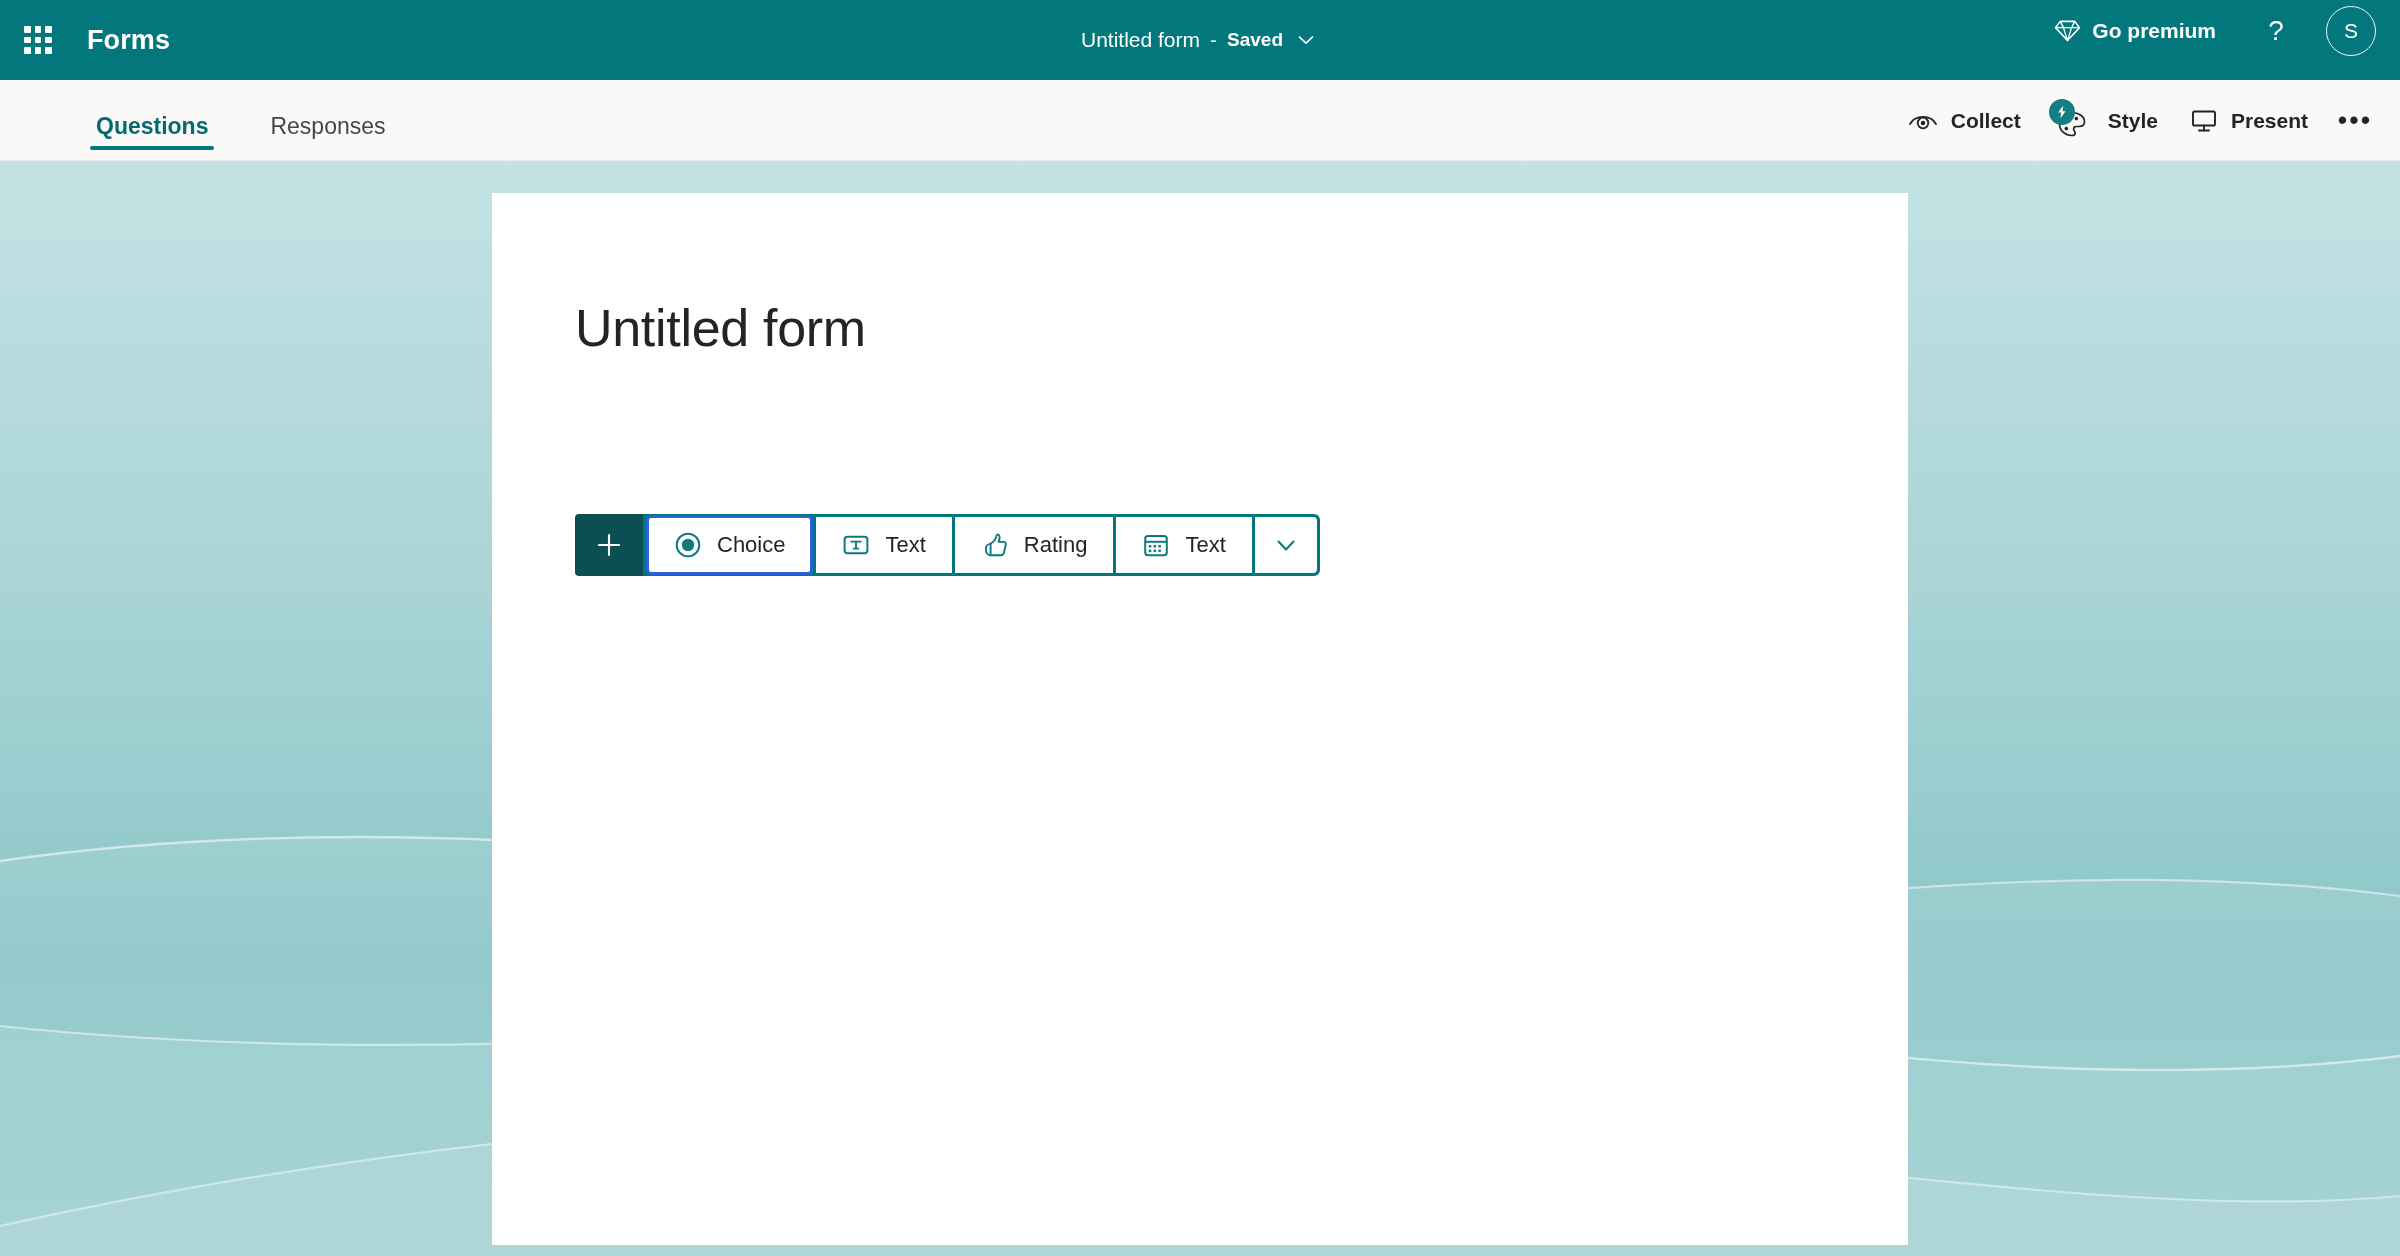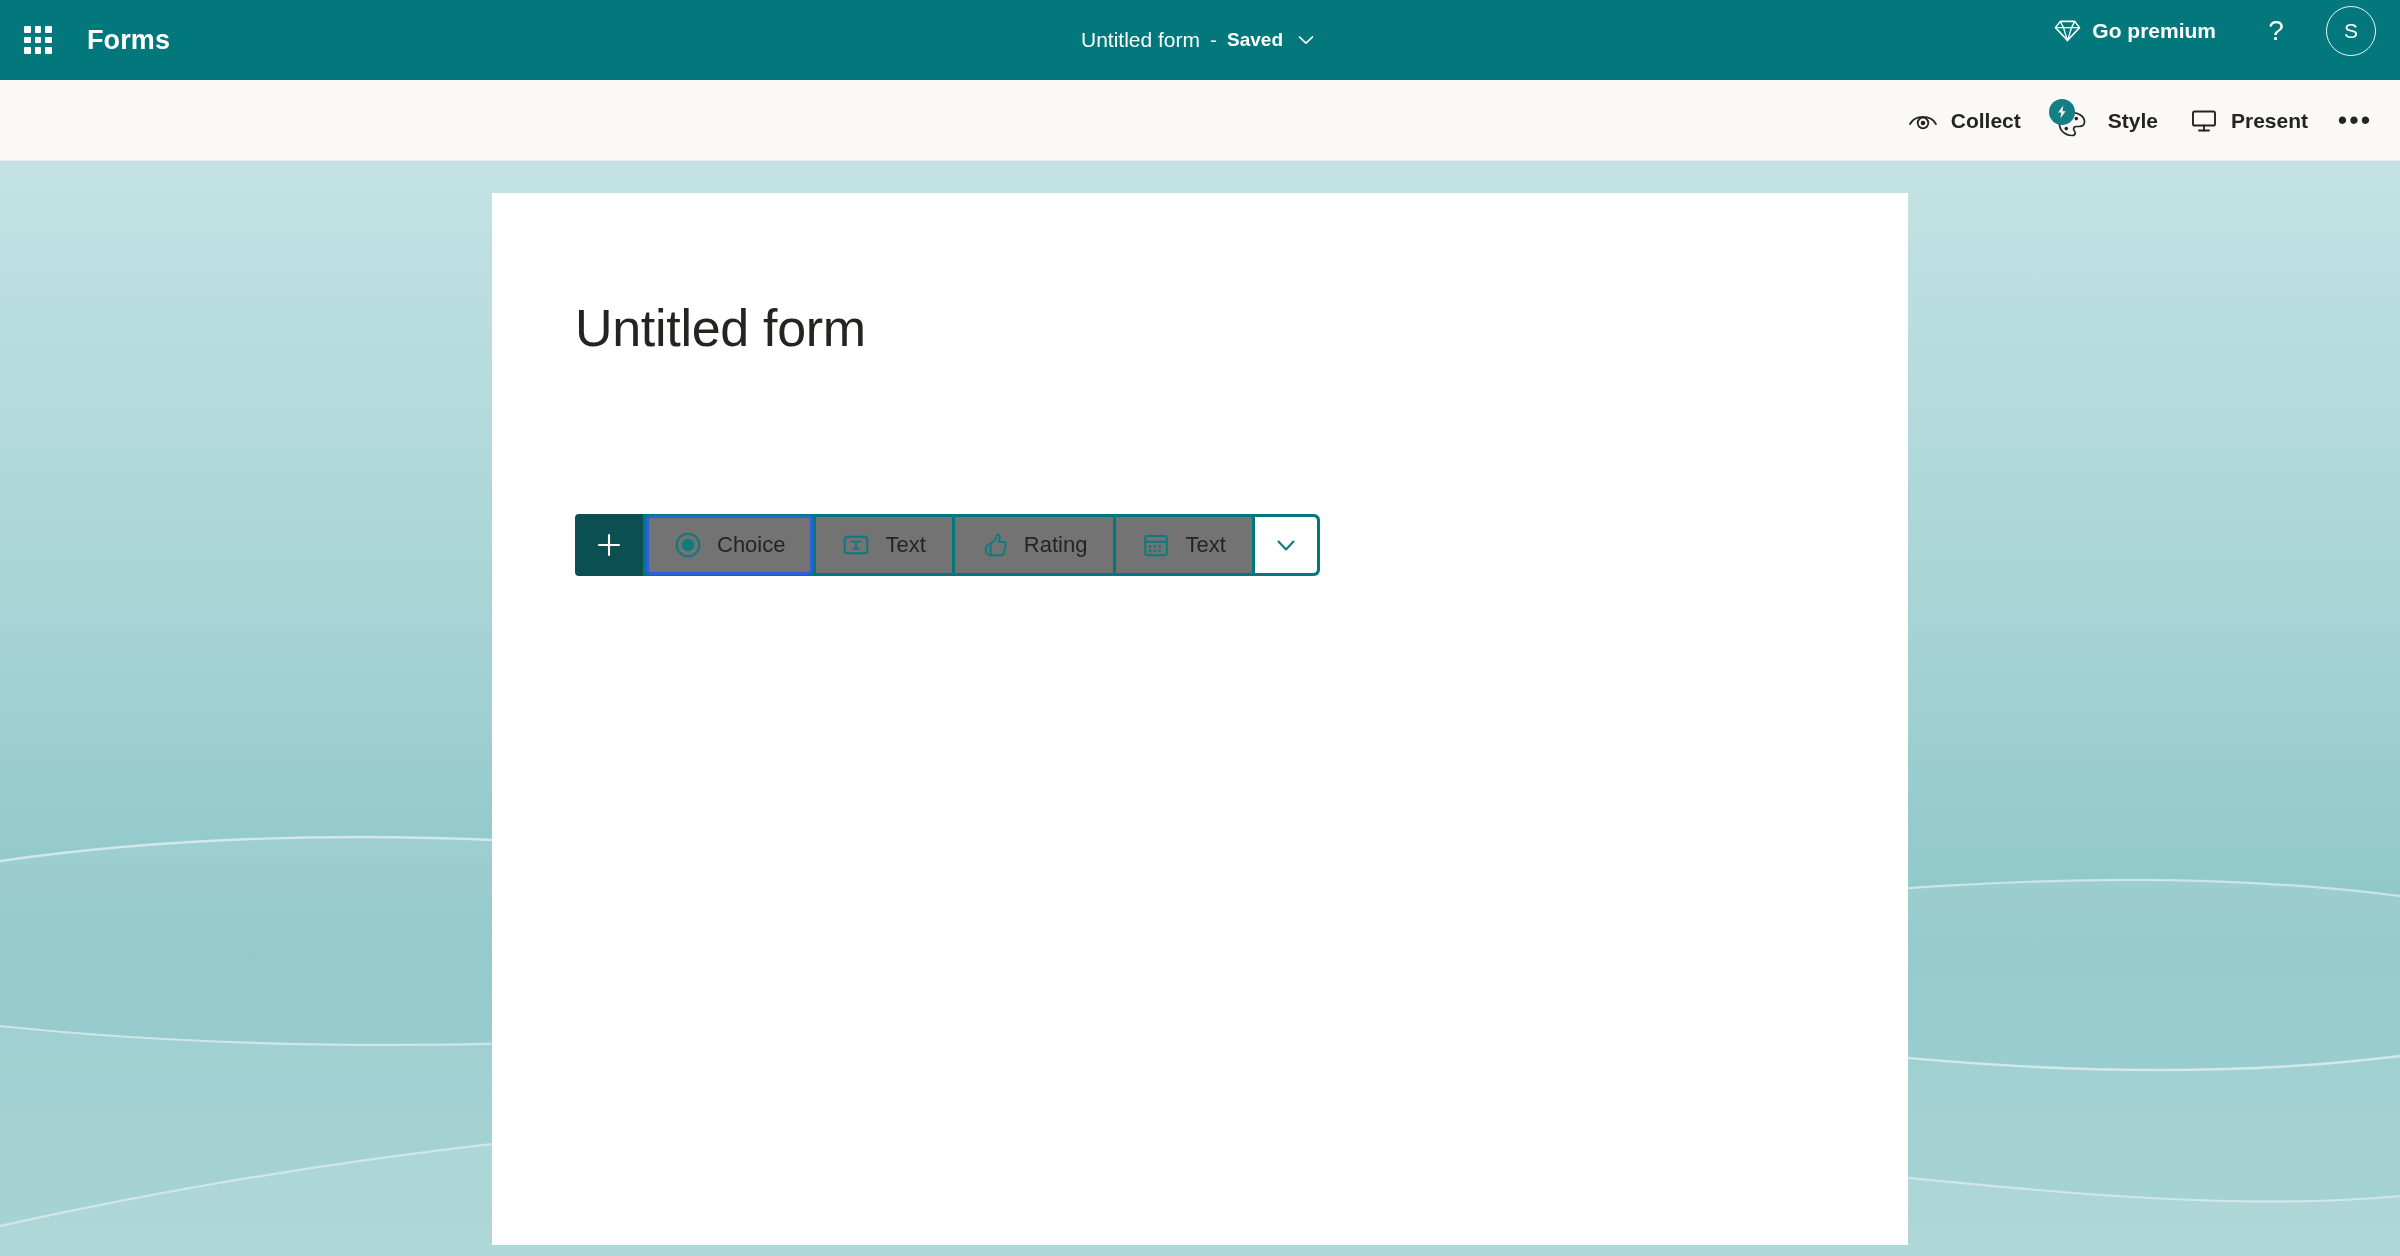--- a/index.html
+++ b/index.html
@@ -165,21 +165,21 @@
   .add-btn {
     width: 68px;
     background: #0b4f52;
     border: none;
     border-radius: 4px 0 0 4px;
     margin: -3px 0 -3px -3px;
     display: flex; align-items: center; justify-content: center;
     cursor: pointer;
   }
   .qtype {
-    background: #737373;
+    background: #ffffff;
     border: none;
     display: flex; align-items: center; justify-content: center;
     gap: 15px;
     padding: 0 26px;
     font-size: 22px; color: #252423;
     cursor: pointer;
     margin-left: 3px;
   }
   .qtype.focused {
     outline: 3px solid #2b62d9;
@@ -242,20 +242,24 @@
     </div>
 
     <div class="help-btn">?</div>
 
     <div class="avatar">S</div>
   </div>
 </div>
 
 <div class="cmdbar">
 
+  <div class="tabs">
+    <div class="tab active">Questions</div>
+    <div class="tab">Responses</div>
+  </div>
 
   <div class="cmd-right">
 
     <div class="cmd-item">
       <span>
         <svg width="30" height="22" viewBox="0 0 30 22">
           <path d="M2 14 C7 4.5 23 4.5 28 14" fill="none" stroke="#252423" stroke-width="1.8" stroke-linecap="round"></path>
           <circle cx="15" cy="13" r="5.3" fill="none" stroke="#252423" stroke-width="1.8"></circle>
           <circle cx="15" cy="13" r="2.3" fill="#252423"></circle>
         </svg>

